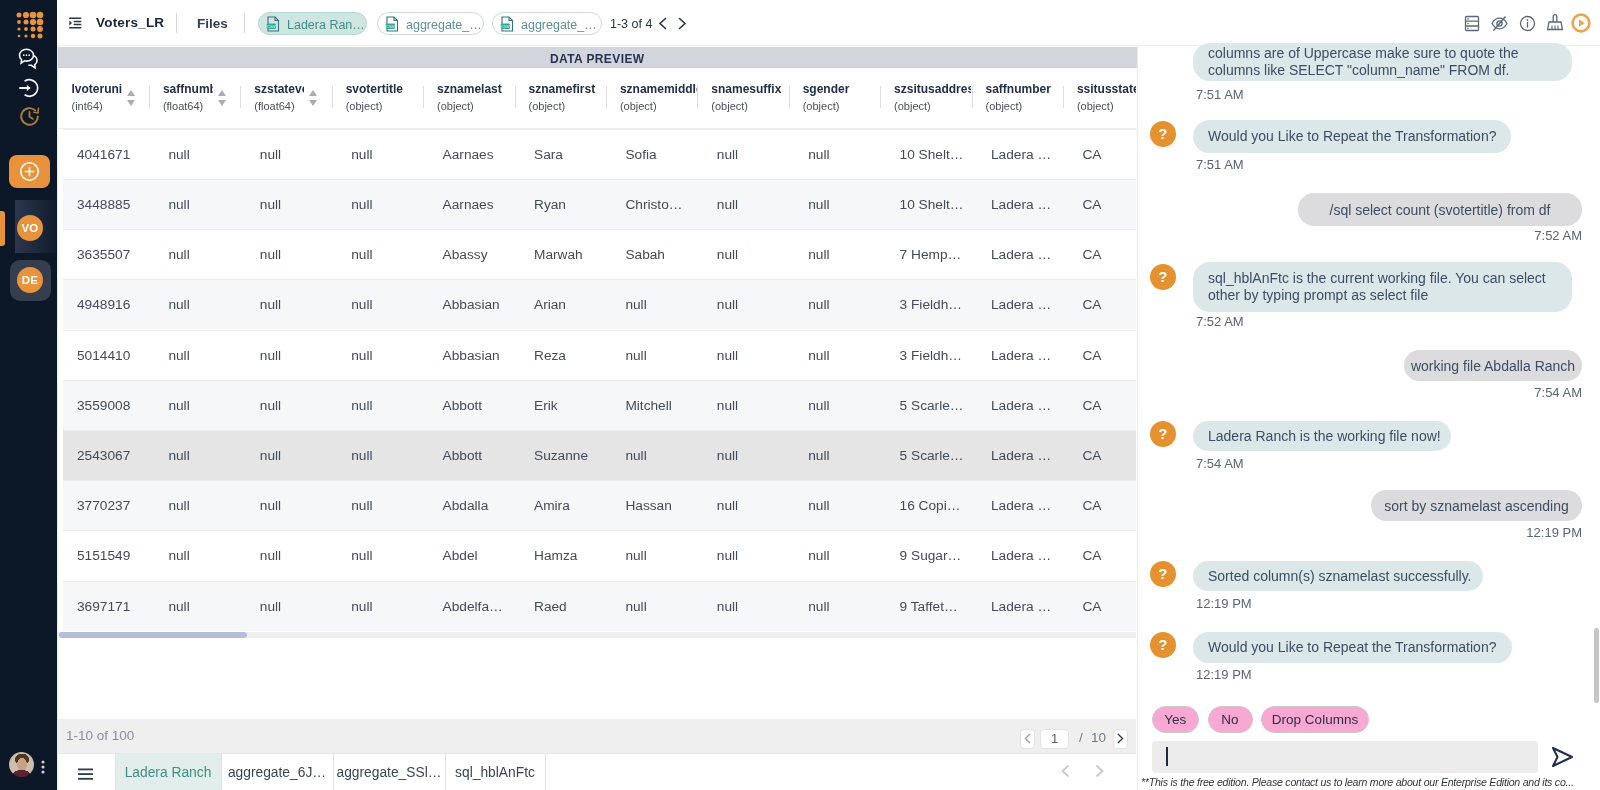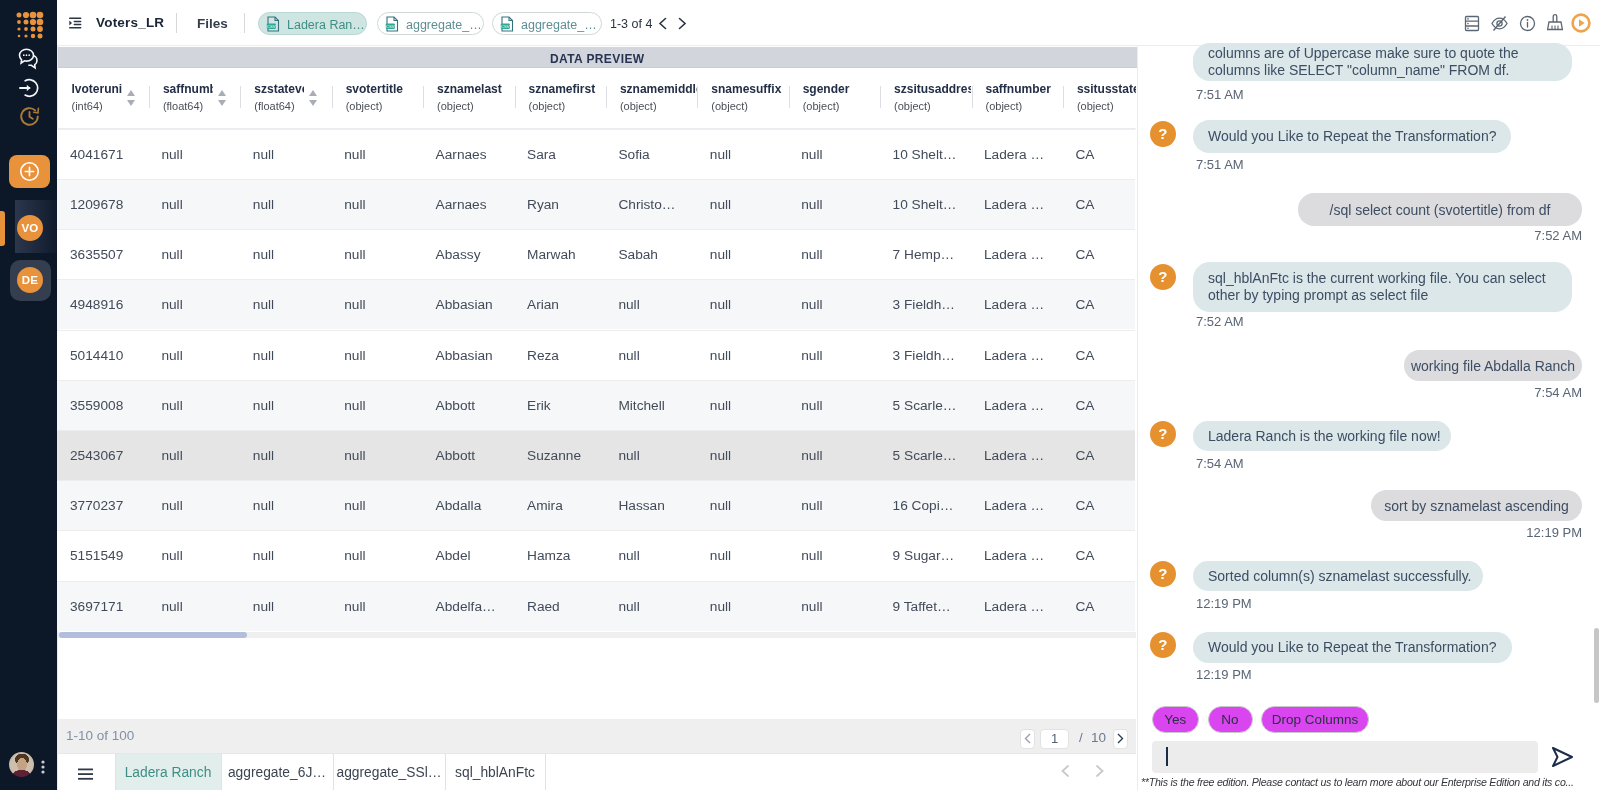--- a/index.html
+++ b/index.html
@@ -10,28 +10,28 @@
 #chat { position:absolute; left:1136.5px; top:46px; width:463.5px; height:744px; background:#fff; border-left:1px solid #ececec; }
 .avatar { position:absolute; width:26px; height:26px; border-radius:50%; background:#e8923c; color:#fff; font-size:11.5px; font-weight:bold; text-align:center; line-height:26px; letter-spacing:0.3px; }
 .chip { position:absolute; top:12px; height:23px; border:1px solid; border-radius:12px; }
 .ct { position:absolute; left:28px; top:4.5px; font-size:12.5px; white-space:nowrap; }
 .hdiv { position:absolute; top:86px; width:1px; height:22px; background:#dcdee3; }
 .hcell { position:absolute; top:82px; overflow:hidden; white-space:nowrap; }
 .ht { font-size:12px; font-weight:bold; color:#232e47; }
 .hy { font-size:11px; color:#4a4f58; margin-top:4px; }
 .sort { position:absolute; top:87px; }
 #hborder { position:absolute; left:57px; top:128px; width:1079px; height:1px; background:#ececf0; }
-.row { position:absolute; left:56px; width:1078.5px; height:50.24px; border-top:1px solid #ededee; }
+.row { position:absolute; left:63px; width:1078.5px; height:50.24px; border-top:1px solid #ededee; }
 .cell { position:absolute; top:17px; font-size:13.7px; color:#424b59; white-space:nowrap; }
 .ab { position:absolute; background:#dbe7e8; border-radius:17px; color:#3d4d63; display:flex; align-items:center; padding:0 15px; line-height:17px; white-space:nowrap; overflow:hidden; }
 .ub { position:absolute; background:#dcdcde; border-radius:16px; color:#3d4d63; display:flex; align-items:center; justify-content:center; font-size:14px; white-space:nowrap; }
 .qc { position:absolute; left:1149.5px; width:26.5px; height:26.5px; border-radius:50%; background:#e6912f; color:#fff; font-size:15px; font-weight:bold; text-align:center; line-height:26.5px; }
 .ts { position:absolute; left:1196px; font-size:13px; color:#5a6575; }
 .tr { left:auto; right:18px; }
-.cbtn { position:absolute; top:706px; height:26.5px; border:1px solid #c8c8c8; border-radius:14px; background:#d946ef; color:#2a3140; font-size:13.5px; display:flex; align-items:center; justify-content:center; }
+.cbtn { position:absolute; top:706px; height:26.5px; border:1px solid #c8c8c8; border-radius:14px; background:#f9a8d4; color:#2a3140; font-size:13.5px; display:flex; align-items:center; justify-content:center; }
 .tab { position:absolute; top:754px; height:36px; background:#fff; font-size:13.8px; display:flex; align-items:center; justify-content:center; border-right:1px solid #e2e2e2; }
 .pbtn { position:absolute; top:729px; height:19.5px; background:#fff; border:1px solid #e2e2e2; border-radius:4px; display:flex; align-items:center; justify-content:center; }
 </style></head>
 <body>
 <div id="topbar"></div>
 <div id="main"></div>
 <div id="chat"></div>
 
 <div class="abs" style="left:58px;top:47px;width:1078.5px;height:20.5px;background:#d3d5dd;border-bottom:1px solid #c9ccd5"></div>
 <div class="abs" style="left:58px;top:51.5px;width:1078.5px;text-align:center;font-size:12px;font-weight:bold;color:#273352;letter-spacing:0.4px">DATA PREVIEW</div>
@@ -121,21 +121,21 @@
       <div class="cell" style="left:379.6px">Aarnaes</div>
       <div class="cell" style="left:471.0px">Sara</div>
       <div class="cell" style="left:562.4px">Sofia</div>
       <div class="cell" style="left:653.8px">null</div>
       <div class="cell" style="left:745.2px">null</div>
       <div class="cell" style="left:836.6px">10 Shelt…</div>
       <div class="cell" style="left:928.0px">Ladera …</div>
       <div class="cell" style="left:1019.4px">CA</div>
     </div>
 <div class="row" style="top:178.7px;background:#f6f7f8">
-      <div class="cell" style="left:14.0px">1209678</div>
+      <div class="cell" style="left:14.0px">3448885</div>
       <div class="cell" style="left:105.4px">null</div>
       <div class="cell" style="left:196.8px">null</div>
       <div class="cell" style="left:288.2px">null</div>
       <div class="cell" style="left:379.6px">Aarnaes</div>
       <div class="cell" style="left:471.0px">Ryan</div>
       <div class="cell" style="left:562.4px">Christo…</div>
       <div class="cell" style="left:653.8px">null</div>
       <div class="cell" style="left:745.2px">null</div>
       <div class="cell" style="left:836.6px">10 Shelt…</div>
       <div class="cell" style="left:928.0px">Ladera …</div>

